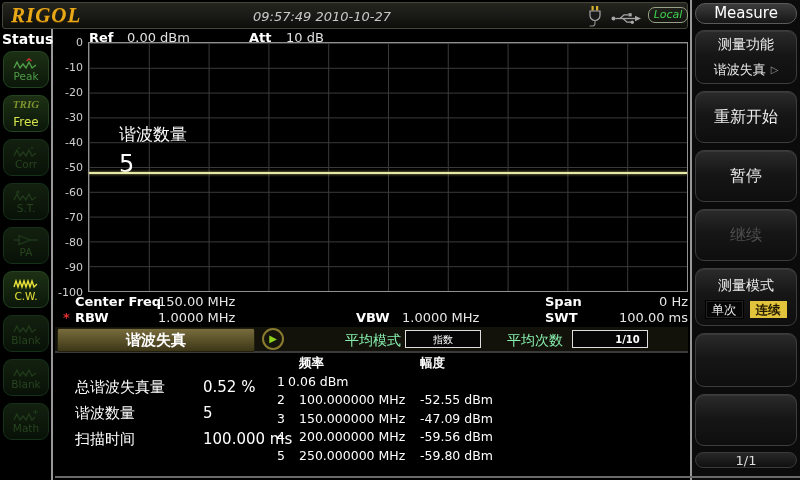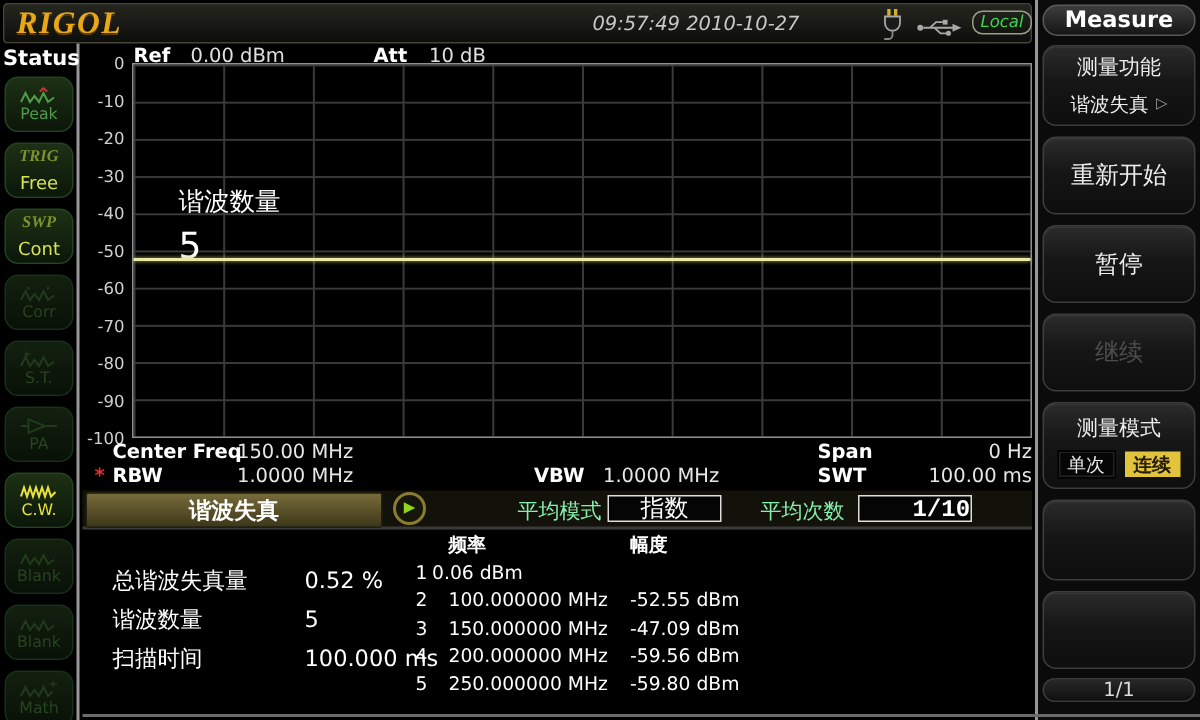--- a/index.html
+++ b/index.html
@@ -5,21 +5,21 @@
   html,body{margin:0;padding:0;background:#222;}
   .screen{
     position:relative;width:800px;height:480px;background:#000;overflow:hidden;
     font-family:"DejaVu Sans","Liberation Sans",sans-serif;color:#ddd;
   }
   
   .top-bar{position:absolute;left:2px;top:2px;width:684px;height:25px;
     background:linear-gradient(#262620,#0d0d0b);border:1px solid #45453a;border-radius:3px;font-style:italic;}
   .logo{position:absolute;left:8px;top:0px;font-family:"Liberation Serif","DejaVu Serif",serif;
     font-weight:bold;font-size:21px;color:#e8a818;letter-spacing:1px;text-shadow:0 1px 0 #5a3c00;}
-  .datetime{position:absolute;left:250px;top:6px;width:280px;text-align:right;color:#c8c8c8;font-size:13px;}
+  .datetime{position:absolute;left:250px;top:6px;width:280px;text-align:left;color:#c8c8c8;font-size:13px;}
   .plug-icon{position:absolute;left:582px;top:2px;}
   .usbh-icon{position:absolute;left:608px;top:7px;}
   .local-badge{position:absolute;left:645px;top:4px;width:38px;height:14px;border:1px solid #96a086;
     border-radius:7px;color:#3fd44f;font-size:11px;line-height:14px;text-align:center;}
   
   .sidebar{position:absolute;left:0;top:29px;width:53px;height:451px;background:#000;border-right:2px solid #989898;box-sizing:border-box;}
   .status-title{color:#fff;font-weight:bold;font-size:14px;padding:2px 0 4px 2px;}
   .sb-item{width:44px;height:35px;margin:0 0 7px 3px;border-radius:9px;
     background:linear-gradient(#1d3014,#0b170a);border:1px solid #234420;
     display:flex;flex-direction:column;align-items:center;justify-content:center;line-height:1;}
@@ -62,40 +62,40 @@
   .control-bar{position:absolute;left:55px;top:327px;width:633px;height:26px;background:#12110a;border-bottom:2px solid #3a3a3a;box-sizing:border-box;}
   .hd-tab{position:absolute;left:2px;top:1px;width:196px;height:22px;
     background:linear-gradient(#786c3c,#3d3718);border:1px solid #21200f;border-radius:2px;
     color:#fff;font-weight:bold;font-size:15px;text-align:center;line-height:22px;}
   .play-btn{position:absolute;left:207px;top:1px;width:22px;height:22px;border-radius:50%;
     background:#15150c;border:2px solid #8a7c2e;box-sizing:border-box;
     color:#8fd41f;font-size:10px;text-align:center;line-height:18px;}
   .cb-label{position:absolute;top:5px;font-size:14px;color:#86efac;}
   .avg-mode-label{left:290px;} .avg-count-label{left:452px;}
   .value-box{position:absolute;top:3px;width:76px;height:18px;background:#050505;border:1px solid #dedede;
-    color:#fff;font-size:16px;text-align:center;line-height:18px;box-sizing:border-box;font-family:Liberation Mono, monospace;}
+    color:#fff;font-size:10px;text-align:center;line-height:18px;box-sizing:border-box;}
   .vb-mode{left:350px;} .vb-count{left:517px;font-weight:bold;padding-left:35px;}
   
   .results{position:absolute;left:55px;top:353px;width:633px;height:121px;}
   .sum-label{position:absolute;left:20px;font-size:15px;color:#fff;}
   .sum-value{position:absolute;left:148px;font-size:15px;color:#fff;}
   .sum0{top:25px;} .sum1{top:51px;} .sum2{top:77px;}
   .res-table{position:absolute;left:208px;top:2px;font-size:12.5px;color:#fff;}
   .trow{display:flex;height:18.5px;align-items:center;}
   .c-idx{width:22px;text-align:right;}
   .c-freq{width:118px;margin-left:14px;}
   .c-amp{width:95px;margin-left:3px;}
   .thead{height:17px;}
   .bottom-line{position:absolute;left:55px;top:476px;width:745px;height:2px;background:#6a6a6a;z-index:9;}
   
   .menu{position:absolute;left:690px;top:0;width:110px;height:480px;background:#0b0b0b;
     border-left:2px solid #989898;box-sizing:border-box;padding:3px 3px 0 3px;}
   .menu-header{height:21px;border-radius:10px;margin-bottom:6px;
     background:linear-gradient(#3c3c3c,#161616);border:1px solid #5a5a5a;box-sizing:border-box;
-    color:#fff;font-weight:bold;font-size:15px;text-align:center;line-height:19px;}
+    color:#fff;font-weight:normal;font-size:15px;text-align:center;line-height:19px;}
   .menu-btn{border-radius:9px;margin-bottom:7px;box-sizing:border-box;
     background:linear-gradient(#2b2b2b 0%,#161616 45%,#0e0e0e 100%);
     border:1px solid #3d3d3d;box-shadow:inset 0 1px 1px rgba(255,255,255,0.07);
     color:#ececec;display:flex;flex-direction:column;align-items:center;justify-content:center;}
   .mb1{height:54px;} .mb2{height:52px;font-size:16px;} .mb3{height:52px;font-size:16px;}
   .mb4{height:52px;font-size:16px;color:#4d4d4d;} .mb5{height:58px;} .mb6{height:54px;} .mb7{height:52px;margin-bottom:6px;}
   .mb-l1{font-size:14px;}
   .mb1 .mb-l1{margin-bottom:7px;}
   .mb-sub{font-size:13px;display:flex;align-items:center;}
   .mb-arrow{color:#9a9a9a;font-size:10px;margin-left:5px;}
@@ -146,24 +146,20 @@
         <polyline points="13.5,3 16,0.8 18.5,3" fill="none" stroke="#c83232" stroke-width="1.4"></polyline>
       </svg>
       <span class="lb">Peak</span>
     </div>
 
     <div class="sb-item active">
       <span class="t1">TRIG</span>
       <span class="t2">Free</span>
     </div>
 
-    <div class="sb-item active">
-      <span class="t1">SWP</span>
-      <span class="t2">Cont</span>
-    </div>
 
     <div class="sb-item dim">
       <svg class="wf" width="26" height="12" viewBox="0 0 26 12">
         <polyline points="1,10 4,4 7,10 10,6 13,10 16,4 19,10 23,7" fill="none" stroke="currentColor" stroke-width="1.4"></polyline>
         <circle cx="6" cy="2" r="1" fill="currentColor"></circle>
           <circle cx="19" cy="2" r="1" fill="currentColor"></circle>
       </svg>
       <span class="lb">Corr</span>
     </div>
 

